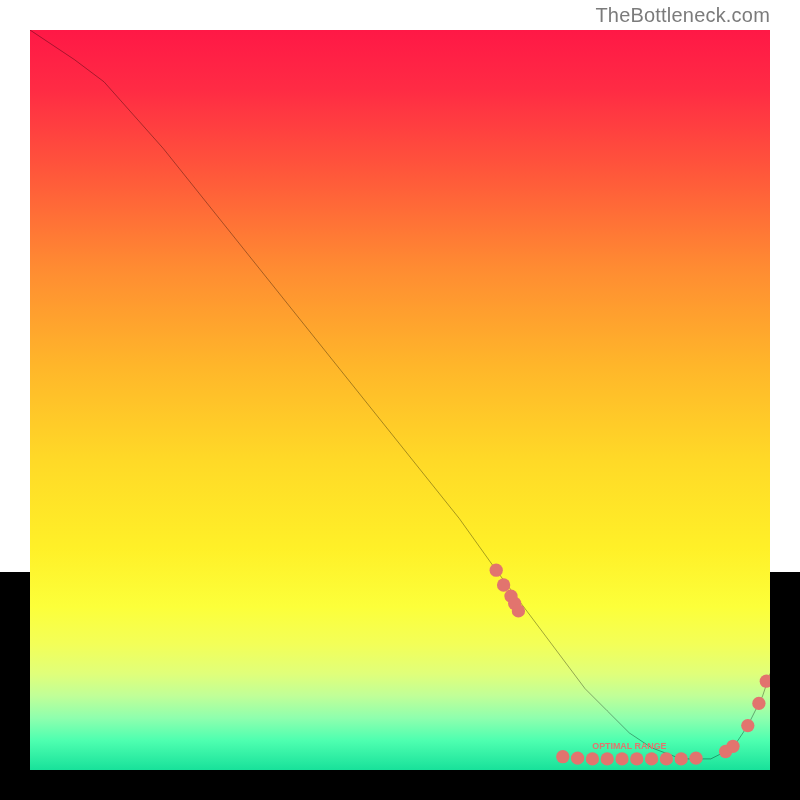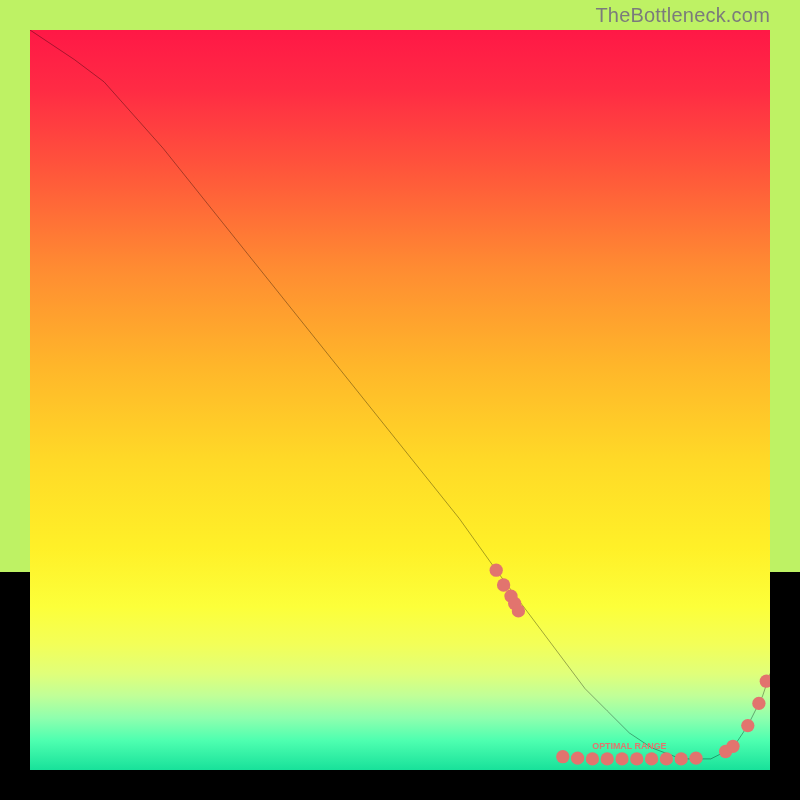--- a/index.html
+++ b/index.html
@@ -8,21 +8,21 @@
     width: 800px;
     height: 800px;
     background: #000;
     overflow: hidden;
     font-family: Arial, Helvetica, sans-serif;
   }
   .stage {
     position: relative;
     width: 800px;
     height: 572px;
-    background: #bef264;
+    background: #ffffff;
   }
   .plot {
     position: absolute;
     left: 30px;
     top: 30px;
     width: 740px;
     height: 740px;
   }
   .gradient {
     position: absolute;

